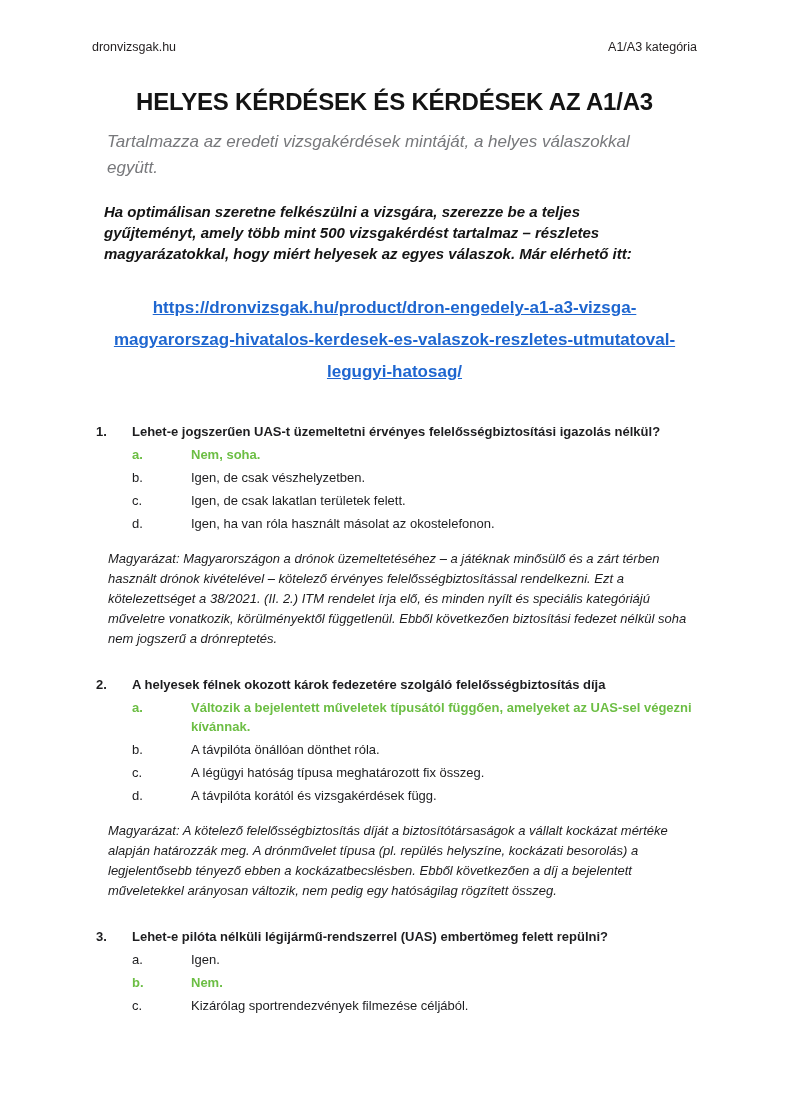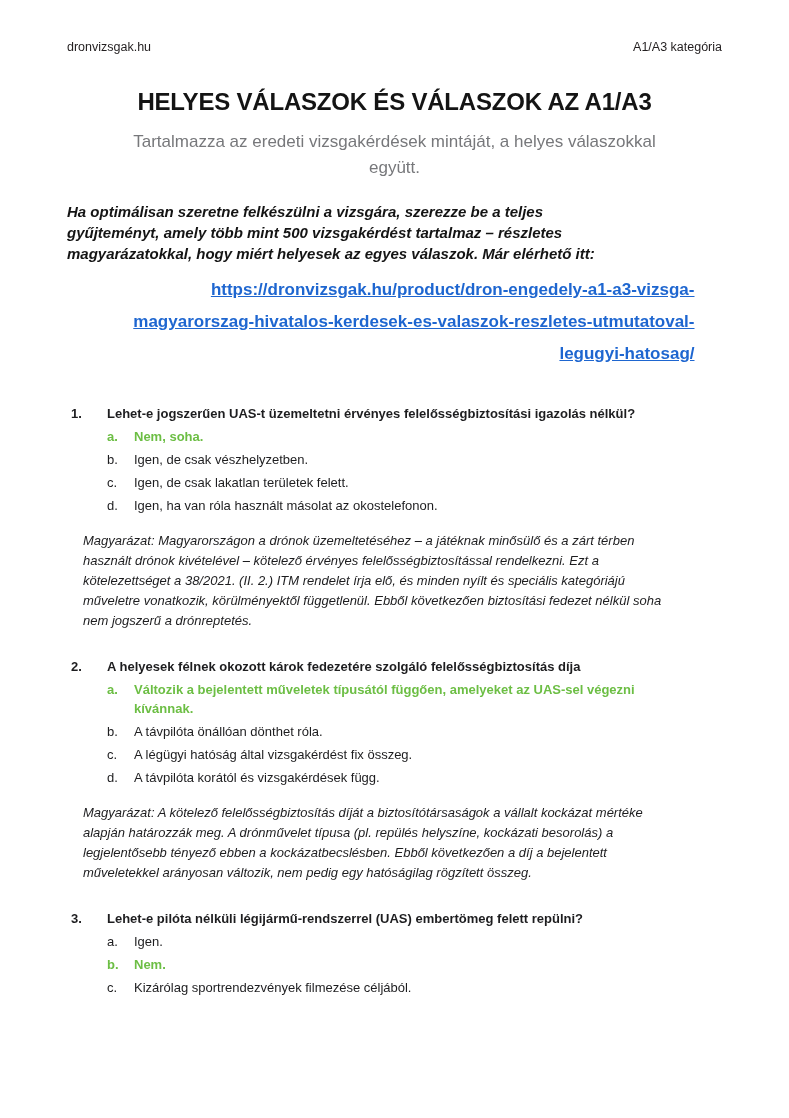--- a/index.html
+++ b/index.html
@@ -8,57 +8,57 @@
     --subtitle-gray:#77787b;
     --flag-red:#cd2a36;
     --flag-green:#47704f;
   }
   *{box-sizing:border-box;}
   html,body{margin:0;padding:0;}
   body{
     width:789px;height:1118px;overflow:hidden;background:#ffffff;
     font-family:"Liberation Sans", sans-serif;color:#1d1d1f;
   }
-  .page{padding:40px 67px 0;}
+  .page{padding:40px 92px 0;}
   .page-header{display:flex;justify-content:space-between;font-size:12.5px;color:#221e1f;line-height:15px;}
   .title{font-size:24px;font-weight:700;text-align:center;line-height:42px;margin:26px 0 4px;color:#141414;letter-spacing:-0.2px;}
   .title-line{display:block;white-space:nowrap;}
   .flag{display:inline-block;width:56px;height:37px;vertical-align:-8px;margin-left:10px;}
   .flag span{display:block;height:12.33px;}
   .flag .flag-red{background:var(--flag-red);}
   .flag .flag-white{background:#ffffff;}
   .flag .flag-green{background:var(--flag-green);}
-  .subtitle{text-align:center;color:var(--subtitle-gray);font-size:17px;line-height:26px;max-width:575px;margin:6px auto 0;}
-  .intro{font-weight:700;font-style:italic;font-size:15px;line-height:21px;max-width:560px;margin:20px 0 0;color:#141414;}
-  .link-wrap{text-align:right;margin:10px auto 0;max-width:600px;}
+  .subtitle{font-style:italic;color:var(--subtitle-gray);font-size:17px;line-height:26px;max-width:575px;margin:6px auto 0;}
+  .intro{font-weight:700;font-style:italic;font-size:15px;line-height:21px;max-width:560px;margin:20px 12px 0;color:#141414;}
+  .link-wrap{text-align:center;margin:28px auto 0;max-width:600px;}
   .product-link{color:var(--link-blue);font-weight:700;font-size:17px;line-height:32px;text-decoration:underline;cursor:pointer;}
   .questions{margin-top:34px;padding-left:4px;font-size:13px;}
   .question{margin-top:26px;}
   .question:first-child{margin-top:0;}
   .q-head{display:flex;font-weight:700;line-height:19px;}
   .q-num{flex:0 0 36px;}
   .q-text{flex:1;max-width:560px;}
   .option{display:flex;margin:4px 0 0 36px;line-height:19px;}
   .opt-letter{flex:0 0 27px;}
-  .opt-text{flex:1;max-width:528px;}
+  .opt-text{flex:1;max-width:528px;margin-left:32px;}
   .option.correct{color:var(--correct-green);font-weight:700;}
   .explanation{font-style:italic;line-height:20px;margin:16px 4px 0 12px;max-width:586px;color:#1d1d1f;}
 </style>
 </head>
 <body>
 
 <div class="page">
 
   <header class="page-header">
     <span>dronvizsgak.hu</span>
     <span>A1/A3 kategória</span>
   </header>
 
   <h1 class="title">
-    <span class="title-line">HELYES VÁLASZOK ÉS VÁLASZOK AZ A1/A3</span>
+    <span class="title-line">HELYES KÉRDÉSEK ÉS KÉRDÉSEK AZ A1/A3</span>
   </h1>
 
   <p class="subtitle">Tartalmazza az eredeti vizsgakérdések mintáját, a helyes válaszokkal együtt.</p>
 
   <p class="intro">Ha optimálisan szeretne felkészülni a vizsgára, szerezze be a teljes gyűjteményt, amely több mint 500 vizsgakérdést tartalmaz – részletes magyarázatokkal, hogy miért helyesek az egyes válaszok. Már elérhető itt:</p>
 
   <p class="link-wrap">
     <a class="product-link" href="#">https://dronvizsgak.hu/product/dron-engedely-a1-a3-vizsga-magyarorszag-hivatalos-kerdesek-es-valaszok-reszletes-utmutatoval-legugyi-hatosag/</a>
   </p>
 
@@ -96,21 +96,21 @@
       <div class="option correct">
         <span class="opt-letter">a.</span>
         <span class="opt-text">Változik a bejelentett műveletek típusától függően, amelyeket az UAS-sel végezni kívánnak.</span>
       </div>
       <div class="option">
         <span class="opt-letter">b.</span>
         <span class="opt-text">A távpilóta önállóan dönthet róla.</span>
       </div>
       <div class="option">
         <span class="opt-letter">c.</span>
-        <span class="opt-text">A légügyi hatóság által vizsgakérdést fix összeg.</span>
+        <span class="opt-text">A légügyi hatóság típusa meghatározott fix összeg.</span>
       </div>
       <div class="option">
         <span class="opt-letter">d.</span>
         <span class="opt-text">A távpilóta korától és vizsgakérdések függ.</span>
       </div>
       <p class="explanation">Magyarázat: A kötelező felelősségbiztosítás díját a biztosítótársaságok a vállalt kockázat mértéke alapján határozzák meg. A drónművelet típusa (pl. repülés helyszíne, kockázati besorolás) a legjelentősebb tényező ebben a kockázatbecslésben. Ebből következően a díj a bejelentett műveletekkel arányosan változik, nem pedig egy hatóságilag rögzített összeg.</p>
     </article>
 
     <article class="question">
       <div class="q-head">

